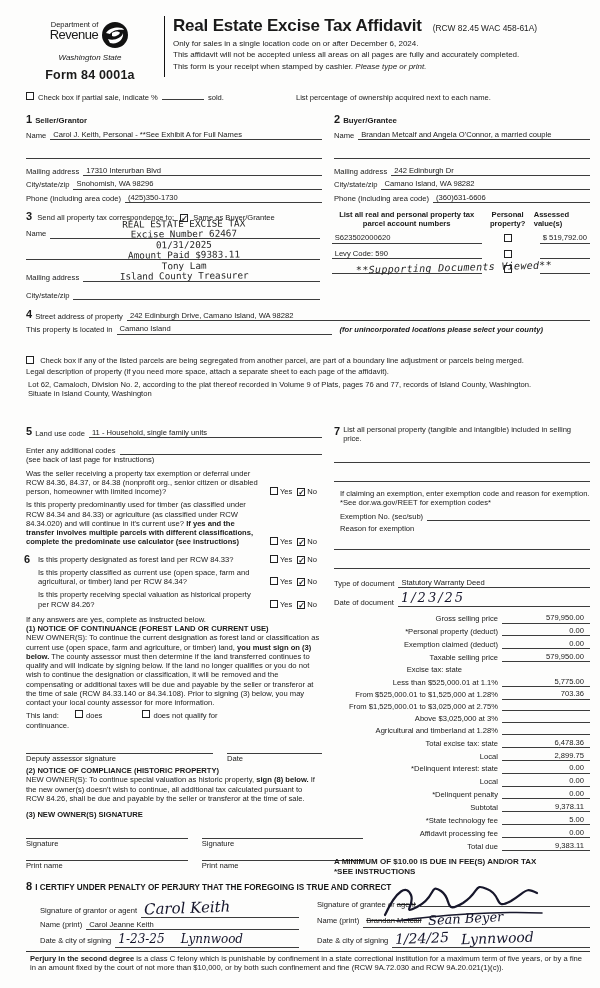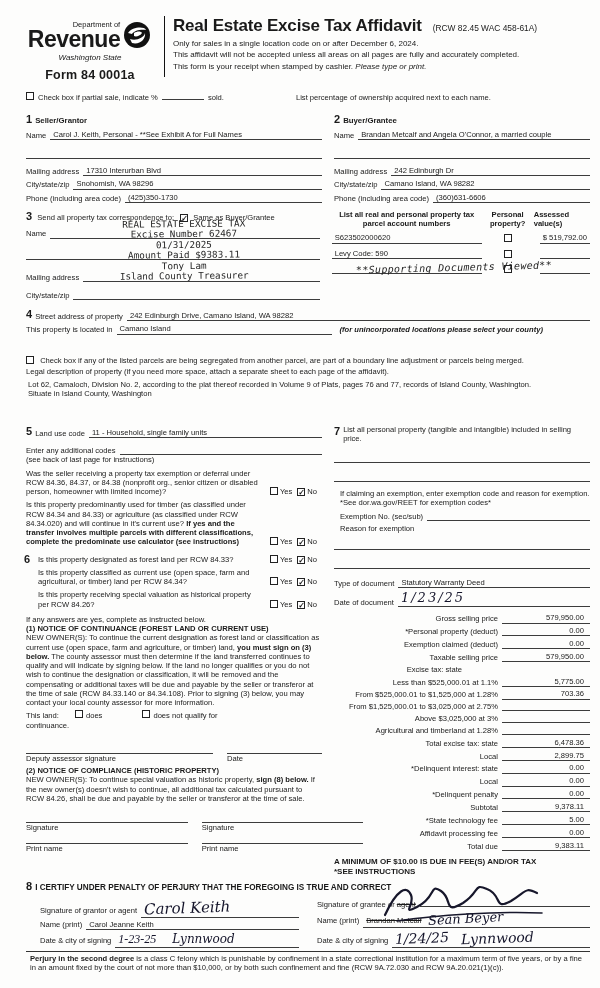--- a/index.html
+++ b/index.html
@@ -9,21 +9,21 @@
     font-family:"Liberation Sans", sans-serif; font-size:7.6px; line-height:1.22;
     position:relative; overflow:hidden; margin:0 auto;
   }
   .inner { padding:10px 10px 0 26px; }
   
   .hdr { display:flex; margin-top:4px; }
   .logo-block { width:128px; text-align:center; padding-top:6px; }
   .logo-top { display:flex; align-items:flex-start; justify-content:center; }
   .logo-text { text-align:right; }
   .dept-of { font-size:7.5px; }
-  .revenue { font-size:23px; font-weight:bold; letter-spacing:-0.5px; line-height:0.9; }
+  .revenue { font-size:13px; font-weight:normal; letter-spacing:-0.5px; line-height:0.9; }
   .wa-state { font-size:8px; font-style:italic; margin-top:1px; }
   .form-num { font-size:12.5px; font-weight:bold; margin-top:5px; letter-spacing:0.2px;}
   .hdr-div { width:1px; background:#111; margin:2px 8px 6px 10px; }
   .title-block { flex:1; padding-top:2px; }
   .title-line { display:flex; align-items:baseline; gap:11px; }
   .main-title { font-size:17px; font-weight:bold; letter-spacing:-0.2px; }
   .title-ref { font-size:8.4px; }
   .subtitle { font-size:8px; margin-top:2px; }
   
   .row { display:flex; align-items:flex-end; }
@@ -328,20 +328,21 @@
           <span class="line" style="width:95px;"></span>
         </div>
         <div class="row" style="gap:14px;">
           <span style="flex:1;">Deputy assessor signature</span>
           <span style="width:95px;">Date</span>
         </div>
 
         <div class="bold" style="margin-top:3px;">(2) NOTICE OF COMPLIANCE (HISTORIC PROPERTY)</div>
         <div><span>NEW OWNER(S): To continue special valuation as historic property, </span><b>sign (8) below.</b><span> If the new owner(s) doesn't wish to continue, all additional tax calculated pursuant to RCW 84.26, shall be due and payable by the seller or transferor at the time of sale.</span></div>
 
+        <div class="bold center" style="margin-top:7px; width:112%;">(3) NEW OWNER(S) SIGNATURE</div>
         <div class="sigcols" style="width:114%;">
           <div class="sigcol">
             <div class="fill" style="min-height:10px;"></div>
             <div>Signature</div>
             <div class="fill" style="min-height:12px;"></div>
             <div>Print name</div>
           </div>
           <div class="sigcol">
             <div class="fill" style="min-height:10px;"></div>
             <div>Signature</div>
@@ -487,21 +488,21 @@
         <div class="row" style="align-items:baseline;">
           <span class="lbl" style="padding-left:14px;">Signature of grantor or agent</span>
           <span class="fill"><span class="val hand" style="font-size:15px; transform:rotate(-2deg); display:inline-block;">Carol Keith</span></span>
         </div>
         <div class="row" style="margin-top:2px; align-items:baseline;">
           <span class="lbl" style="padding-left:14px;">Name (print)</span>
           <span class="fill"><span class="val">Carol Jeanne Keith</span></span>
         </div>
         <div class="row" style="margin-top:2px; align-items:baseline;">
           <span class="lbl" style="padding-left:14px;">Date &amp; city of signing</span>
-          <span class="fill"><span class="val hand" style="font-size:12px;font-family:Liberation Serif, serif;">1-23-25</span><span class="val hand" style="font-size:12px; margin-left:10px;">Lynnwood</span></span>
+          <span class="fill"><span class="val hand" style="font-size:12px;">1-23-25</span><span class="val hand" style="font-size:12px; margin-left:10px;">Lynnwood</span></span>
         </div>
       </div>
       <div style="flex:1;" class="s8-half">
         <svg class="scrawl" width="170" height="46" viewBox="0 0 170 46" style="top:-18px; left:60px;">
           <path d="M8 34 C20 8, 30 4, 34 14 C38 24, 24 34, 40 26 C60 16, 52 2, 64 10 C76 18, 66 34, 86 22 C104 10, 96 2, 110 8 C126 14, 116 30, 134 20 C150 10, 148 6, 160 12" fill="none" stroke="#17172b" stroke-width="2.2" stroke-linecap="round"></path>
           <path d="M20 40 C60 34, 120 30, 165 32" fill="none" stroke="#17172b" stroke-width="1.6" stroke-linecap="round"></path>
         </svg>
         <div class="row" style="align-items:baseline;">
           <span class="lbl"><span>Signature of grantee or </span><span class="strike">agent</span></span>
           <span class="fill"></span>

